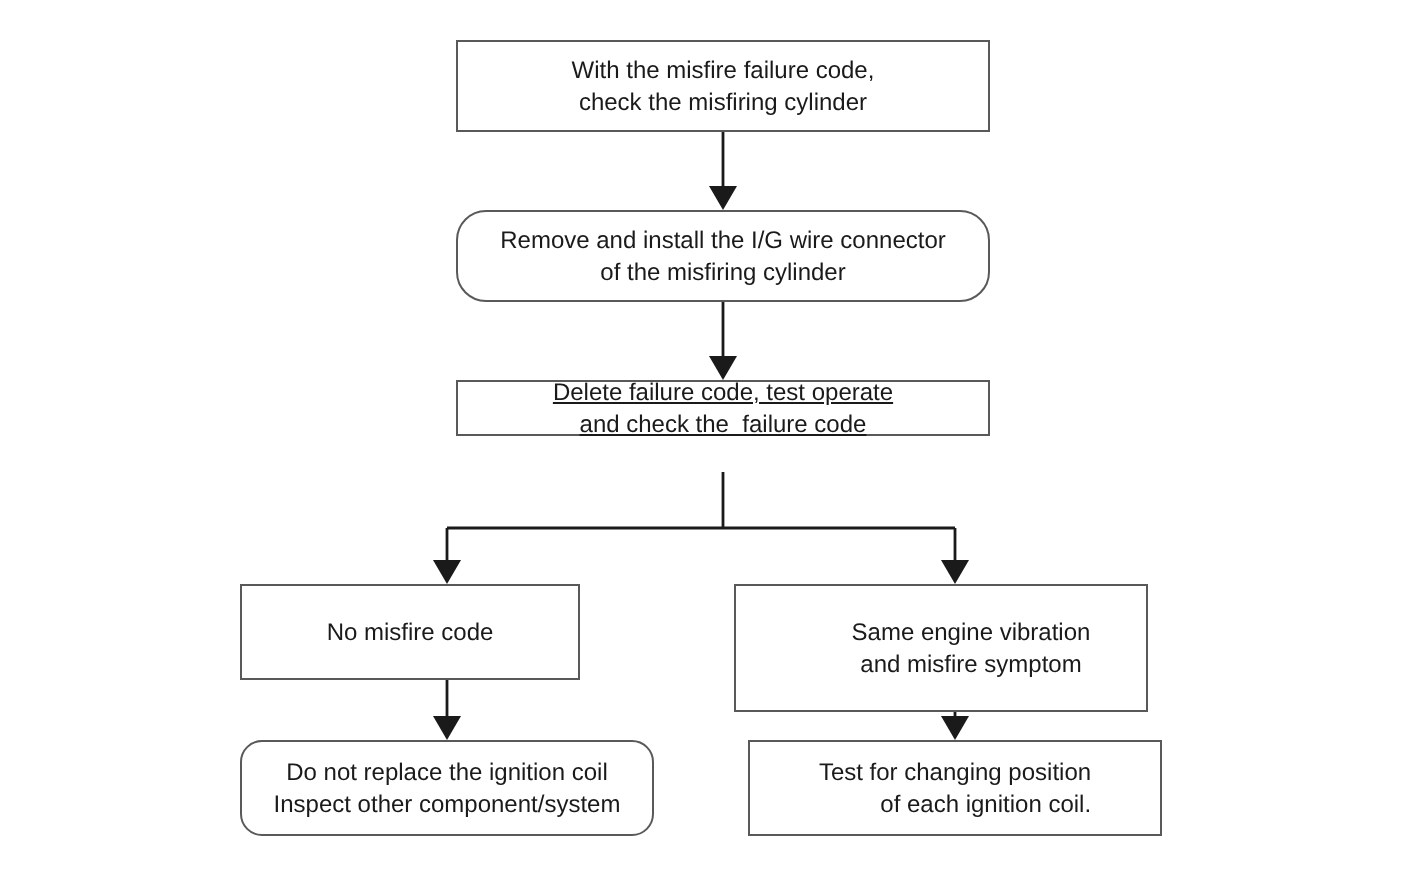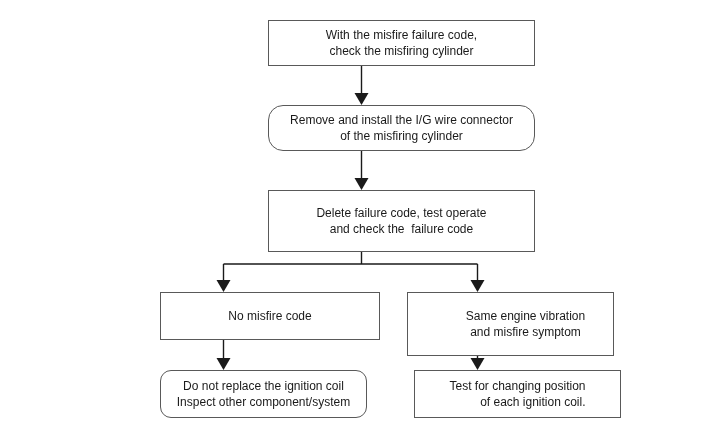--- a/index.html
+++ b/index.html
@@ -27,31 +27,30 @@
     box-sizing: border-box;
     background: var(--box-fill, #ffffff);
     border: 1.5px solid var(--box-border, #595959);
     display: flex;
     align-items: center;
     justify-content: center;
     text-align: center;
     color: var(--text, #1a1a1a);
     font-size: 12px;
     line-height: 16px;
-    margin-left: 40px;
   }
   .node span {
     white-space: pre-wrap;
   }
   
   .n-step1 { left: 228px; top: 20px;  width: 267px; height: 46px; }
   .n-step2 { left: 228px; top: 105px; width: 267px; height: 46px; border-radius: 15px; }
-  .n-step3 { left: 228px; top: 190px; width: 267px; height: 62px; }
+  .n-step3 { left: 228px; top: 190px; width: 267px; height: 28px; text-decoration: underline; }
   
-  .n-out-left   { left: 120px; top: 292px; width: 220px; height: 48px; }
+  .n-out-left   { left: 120px; top: 292px; width: 170px; height: 48px; }
   .n-out-right  { left: 367px; top: 292px; width: 207px; height: 64px; padding-left: 30px; }
   .n-act-left   { left: 120px; top: 370px; width: 207px; height: 48px; border-radius: 11px; }
   .n-act-right  { left: 374px; top: 370px; width: 207px; height: 48px; text-align: right; }
 </style>
 </head>
 <body>
 
 <div class="canvas">
 
   <svg class="connectors" viewBox="0 0 701 438" xmlns="http://www.w3.org/2000/svg">

